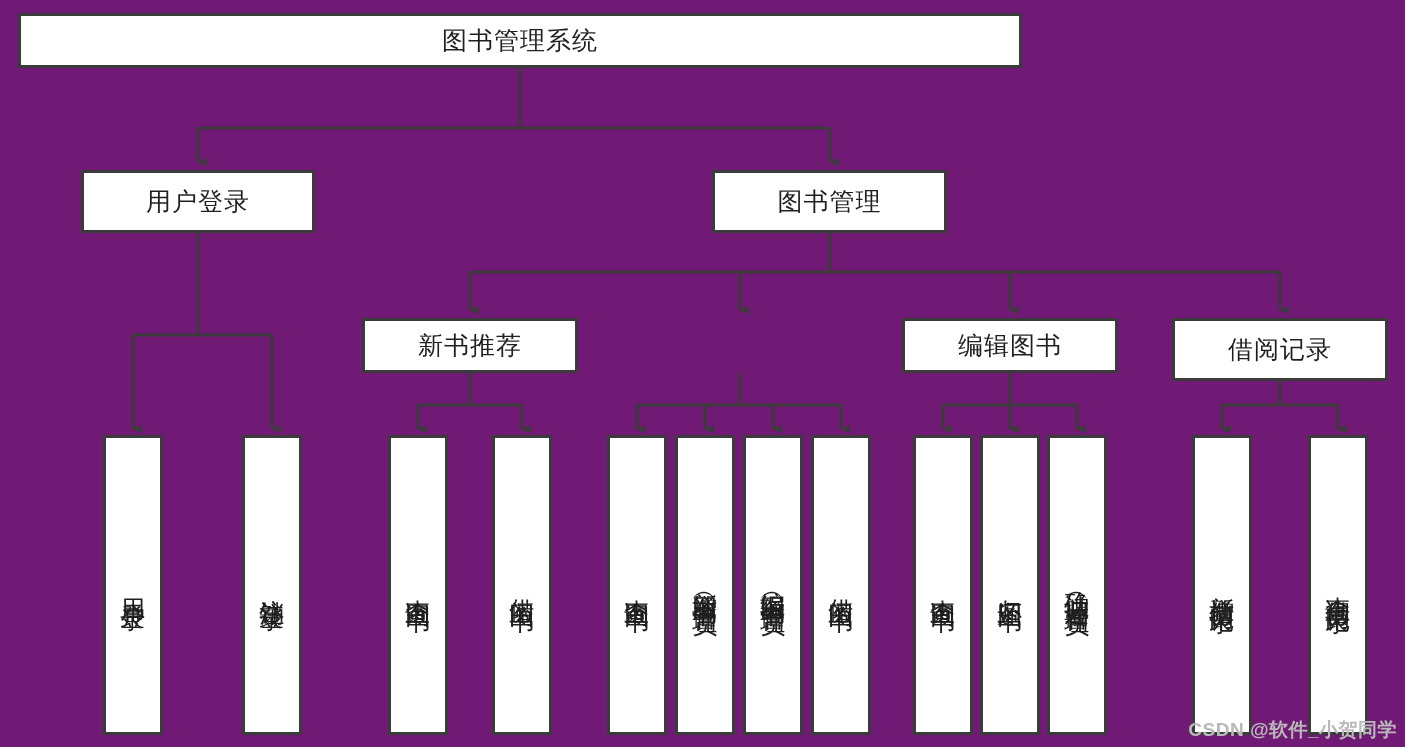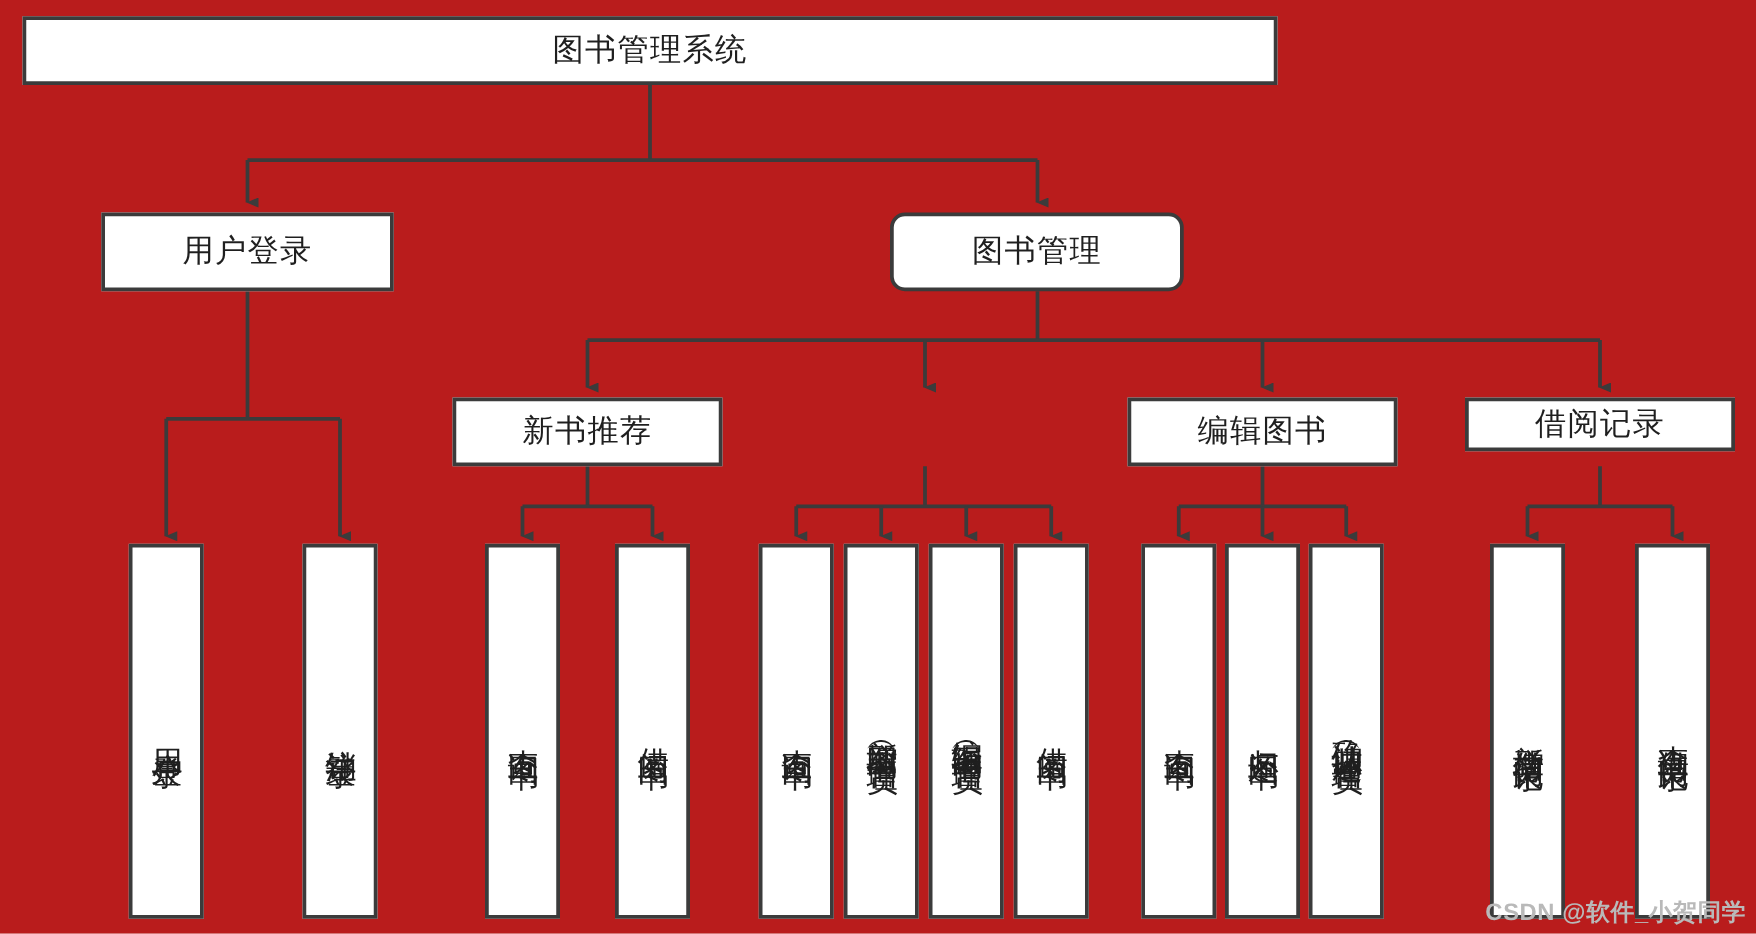--- a/index.html
+++ b/index.html
@@ -7,21 +7,21 @@
     padding: 0;
     background: #ffffff;
   }
   body {
     font-family: "Liberation Sans", "DejaVu Sans", sans-serif;
   }
   #canvas {
     position: relative;
     width: 1405px;
     height: 747px;
-    background: #b91c1c;
+    background: #701a75;
     overflow: hidden;
   }
   #edges {
     position: absolute;
     left: 0;
     top: 0;
     width: 1405px;
     height: 747px;
     pointer-events: none;
   }
@@ -125,31 +125,31 @@
     </g>
   </svg>
 
   <div class="node horiz" style="left:18px; top:13px; width:1004px; height:55px;">
     <span>图书管理系统</span>
   </div>
 
   <div class="node horiz" style="left:81px; top:170px; width:234px; height:63px;">
     <span>用户登录</span>
   </div>
-  <div class="node horiz" style="left:712px; top:170px; width:235px; height:63px;border-radius:12px;">
+  <div class="node horiz" style="left:712px; top:170px; width:235px; height:63px;">
     <span>图书管理</span>
   </div>
 
   <div class="node horiz" style="left:362px; top:318px; width:216px; height:55px;">
     <span>新书推荐</span>
   </div>
   <div class="node horiz" style="left:902px; top:318px; width:216px; height:55px;">
     <span>编辑图书</span>
   </div>
-  <div class="node horiz" style="left:1172px; top:318px; width:216px; height:43px;">
+  <div class="node horiz" style="left:1172px; top:318px; width:216px; height:63px;">
     <span>借阅记录</span>
   </div>
 
   <div class="node vert" style="left:103px; top:435px; width:60px; height:300px;">
     <span>用户登录</span>
   </div>
   <div class="node vert" style="left:242px; top:435px; width:60px; height:300px;">
     <span>注销登录</span>
   </div>
 

